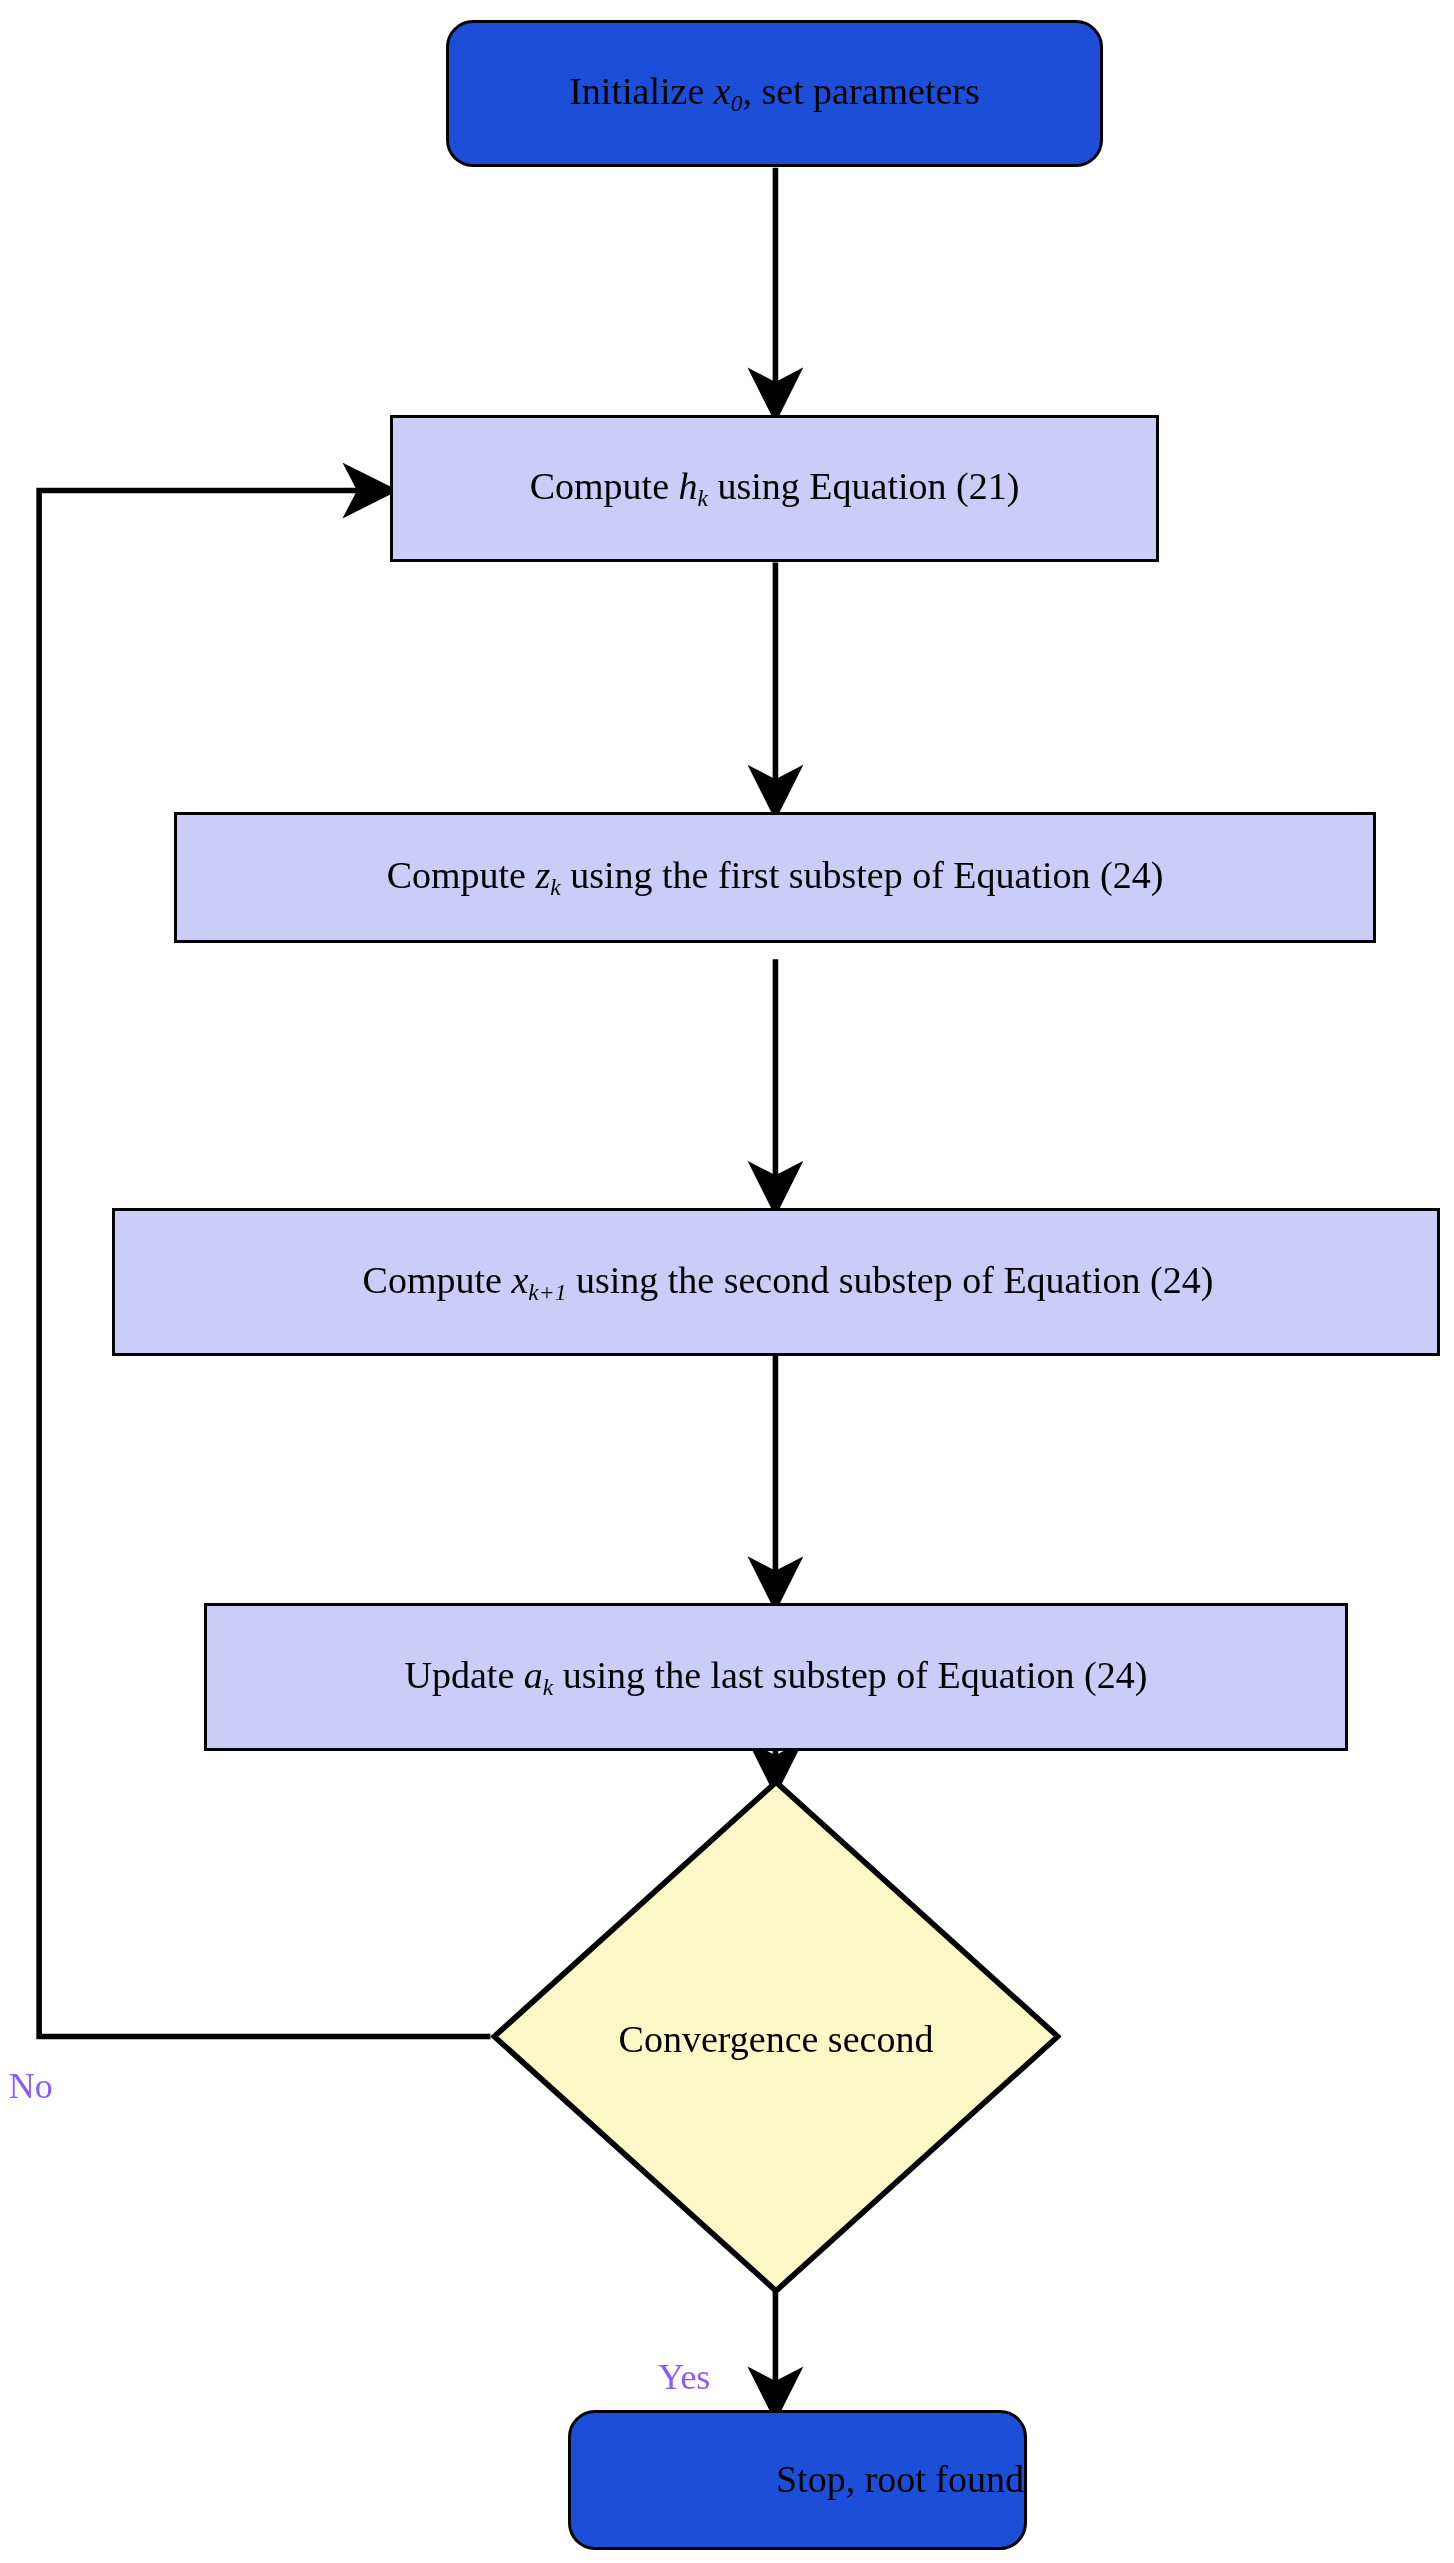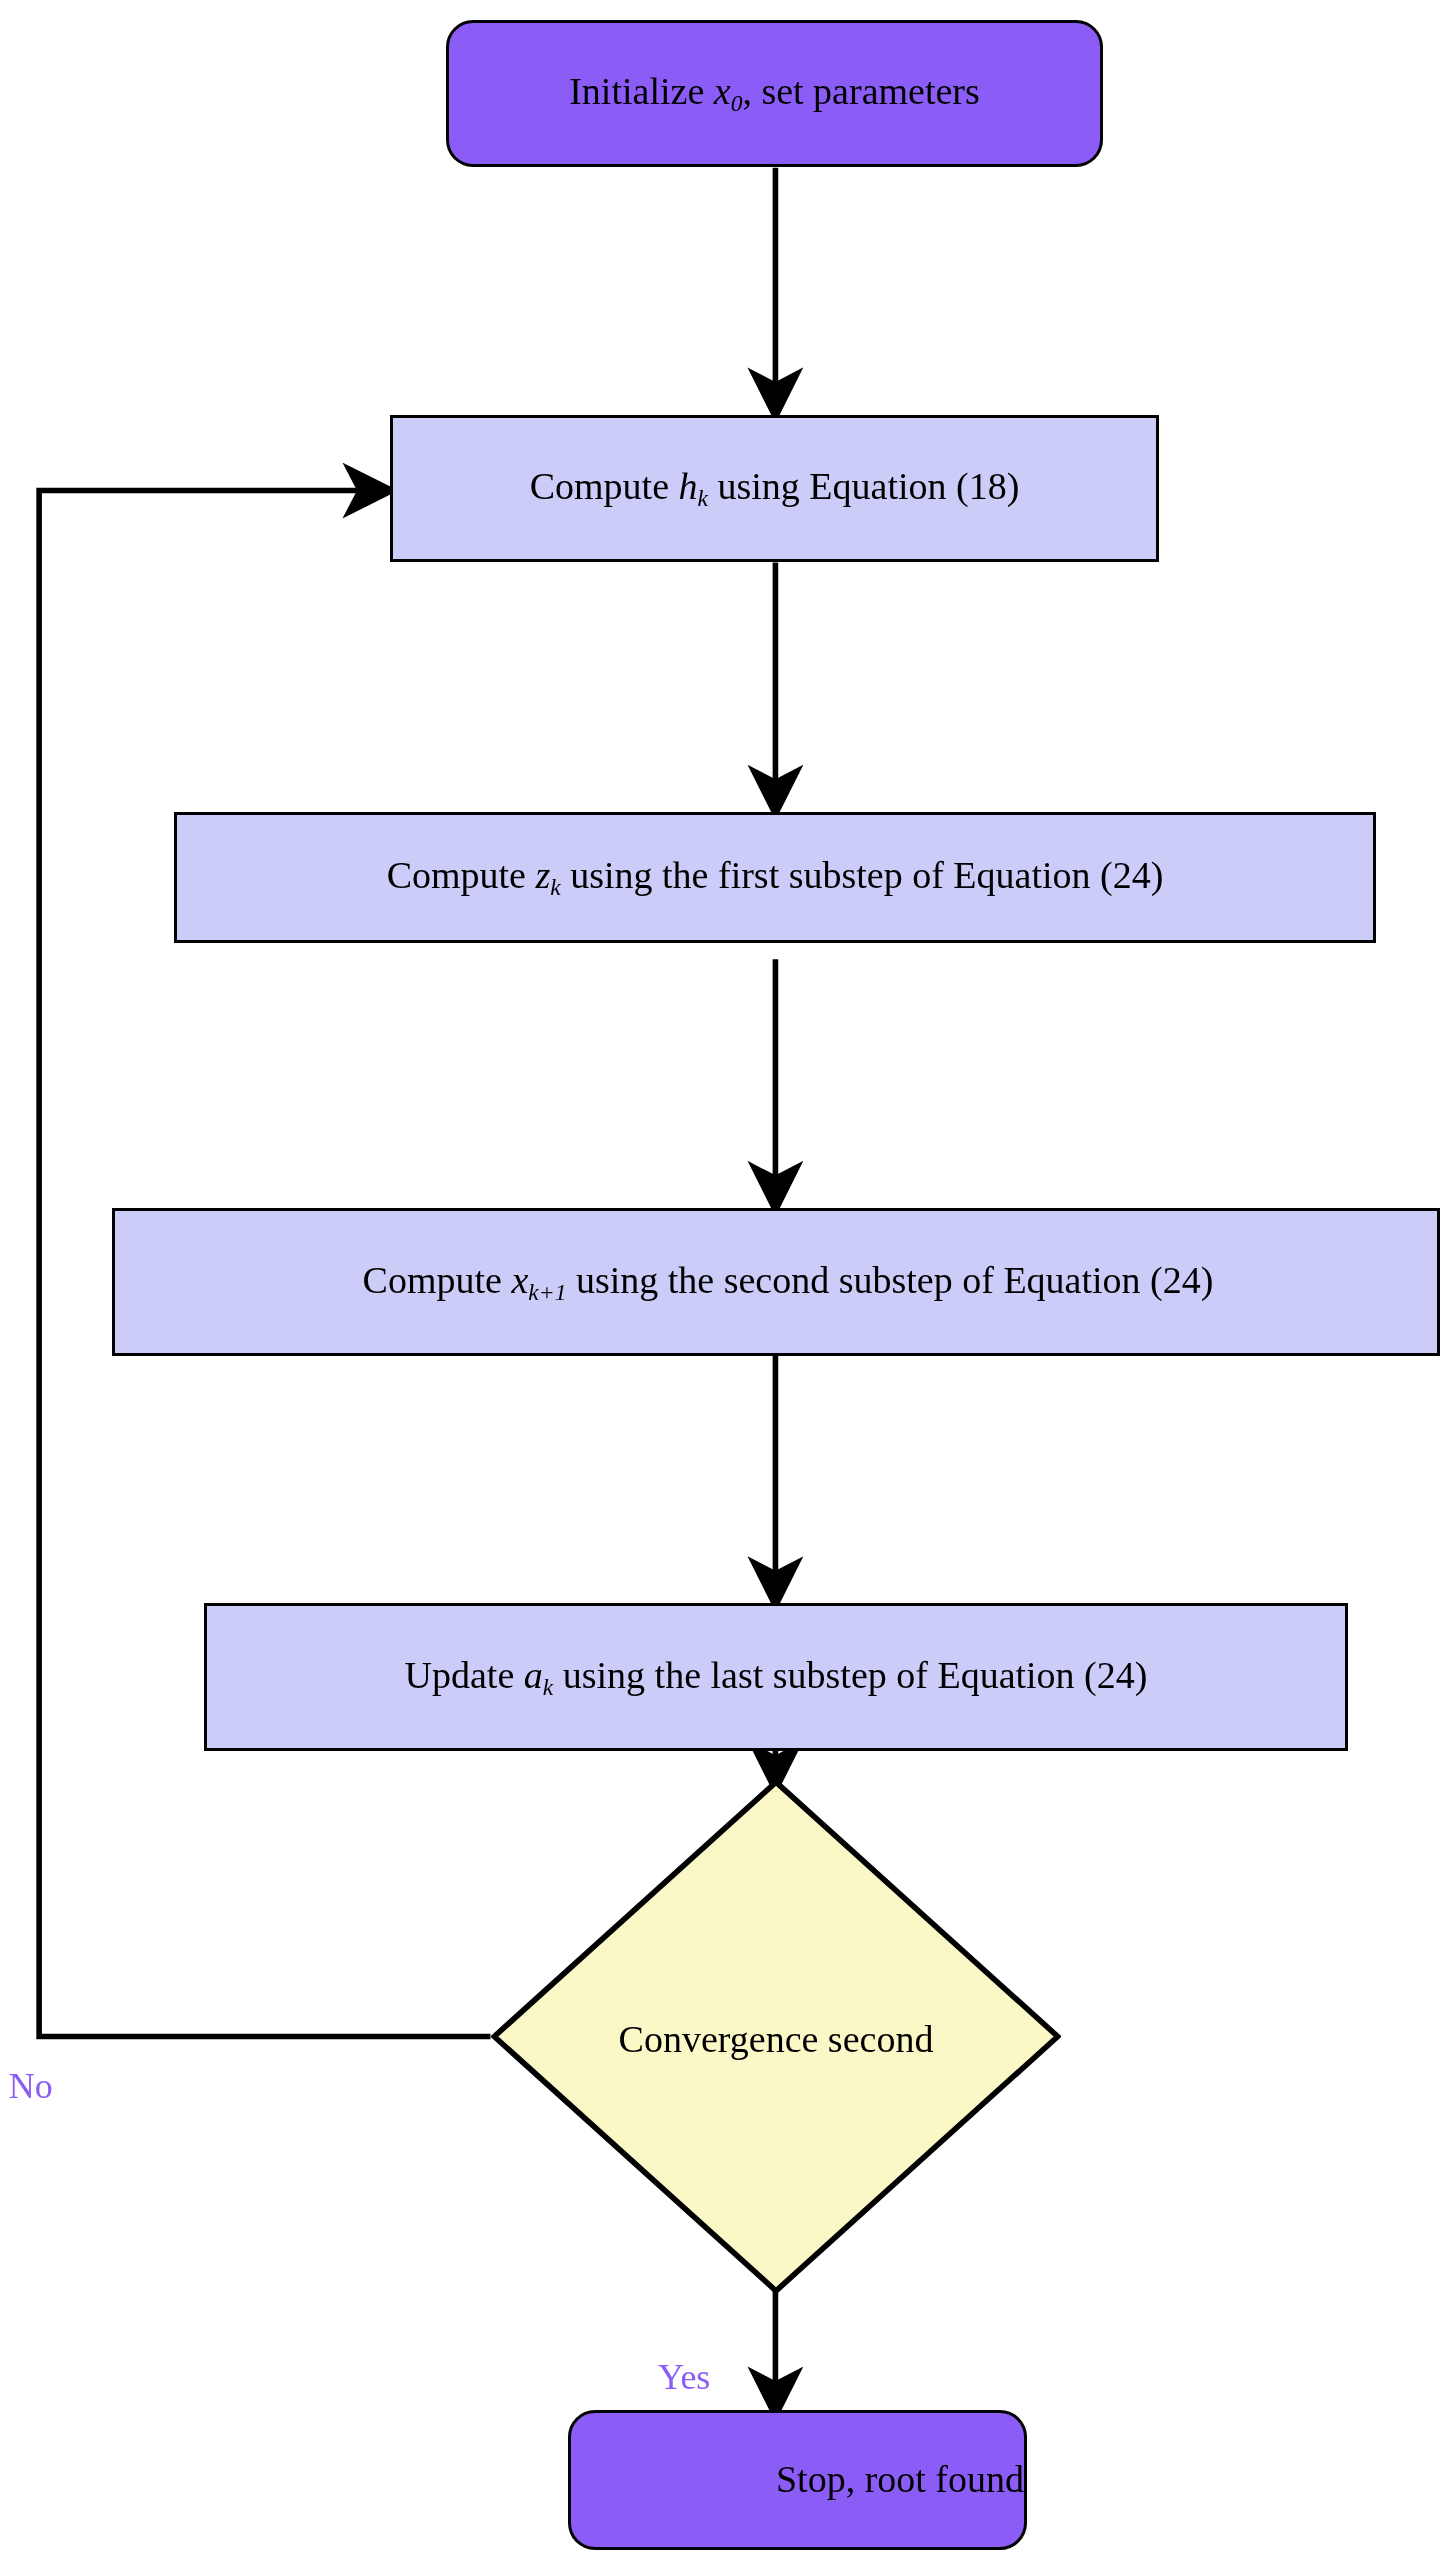--- a/index.html
+++ b/index.html
@@ -27,21 +27,21 @@
     display:flex;
     align-items:center;
     justify-content:center;
     text-align:center;
     border:3.7px solid #000000;
     font-size:38px;
     line-height:1.15;
     white-space:nowrap;
   }
   .node.terminal{
-    background:#8b5cf6;
+    background:#1d4ed8;
     border-radius:27px;
   }
   .node.process{
     background:#ccccf9;
     border-radius:0;
   }
   .diamond-wrap{
     position:absolute;
   }
   .diamond-label{
@@ -97,21 +97,21 @@
   </svg>
 
   <div class="node terminal" style="left:446px;top:20px;width:657px;height:147px;">
     <span>
       <span>Initialize </span><span class="mathvar">x</span><span class="sub">0</span><span>, set parameters</span>
     </span>
   </div>
 
   <div class="node process" style="left:390px;top:415px;width:769px;height:147px;">
     <span>
-      <span>Compute </span><span class="mathvar">h</span><span class="sub">k</span><span> using Equation (18)</span>
+      <span>Compute </span><span class="mathvar">h</span><span class="sub">k</span><span> using Equation (21)</span>
     </span>
   </div>
 
   <div class="node process" style="left:174px;top:812px;width:1202px;height:131px;">
     <span>
       <span>Compute </span><span class="mathvar">z</span><span class="sub">k</span><span> using the first substep of Equation (24)</span>
     </span>
   </div>
 
   <div class="node process" style="left:112px;top:1208px;width:1328px;height:148px;padding-left:24px;">

